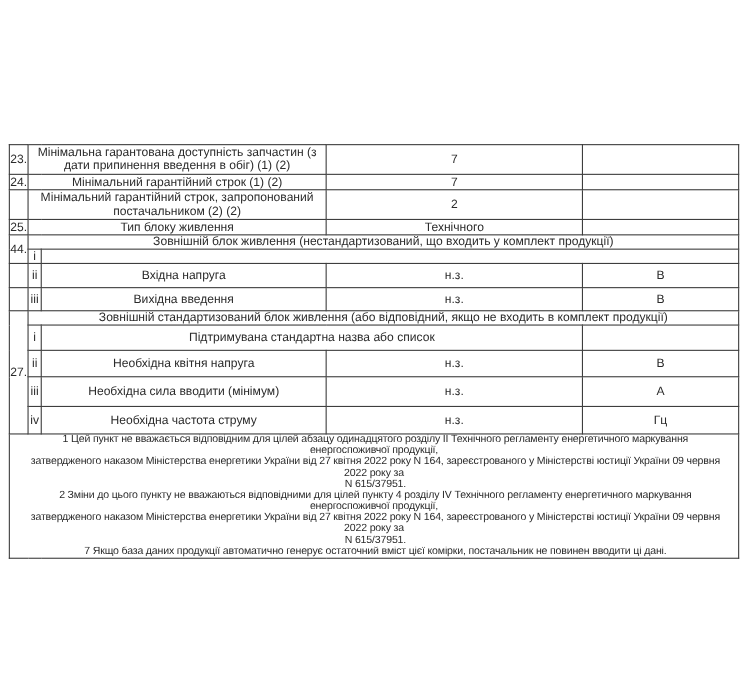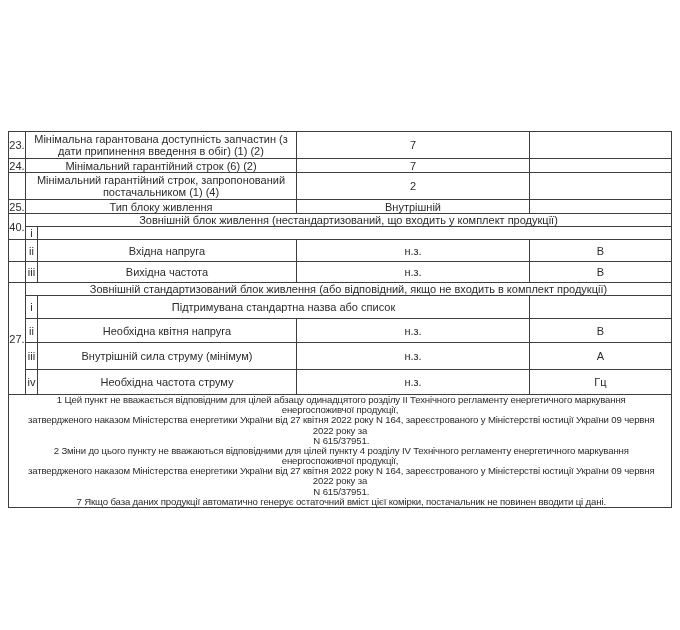--- a/index.html
+++ b/index.html
@@ -83,58 +83,58 @@
     <tbody>
         <tr class="r23">
       <td class="num">23.</td>
       <td colspan="2">Мінімальна гарантована доступність запчастин (з дати припинення введення в обіг) (1) (2)</td>
       <td>7</td>
       <td class="unit"></td>
     </tr>
 
     <tr class="r24">
       <td class="num">24.</td>
-      <td colspan="2">Мінімальний гарантійний строк (6) (2)</td>
+      <td colspan="2">Мінімальний гарантійний строк (1) (2)</td>
       <td>7</td>
       <td class="unit"></td>
     </tr>
 
     <tr class="r24b">
       <td class="num"></td>
-      <td colspan="2">Мінімальний гарантійний строк, запропонований постачальником (1) (4)</td>
+      <td colspan="2">Мінімальний гарантійний строк, запропонований постачальником (2) (2)</td>
       <td>2</td>
       <td class="unit"></td>
     </tr>
 
     <tr class="r25">
       <td class="num">25.</td>
       <td colspan="2">Тип блоку живлення</td>
-      <td>Внутрішній</td>
+      <td>Технічного</td>
       <td class="unit"></td>
     </tr>
 
     <tr class="h26">
-      <td class="num" rowspan="2">40.</td>
+      <td class="num" rowspan="2">44.</td>
       <td class="sechead" colspan="4">Зовнішній блок живлення (нестандартизований, що входить у комплект продукції)</td>
     </tr>
     <tr class="r26i">
       <td class="sub">i</td>
       <td colspan="3"></td>
     </tr>
     <tr class="r26ii">
       <td class="num"></td>
       <td class="sub">ii</td>
       <td>Вхідна напруга</td>
       <td>н.з.</td>
       <td class="unit">В</td>
     </tr>
     <tr class="r26iii">
       <td class="num"></td>
       <td class="sub">iii</td>
-      <td>Вихідна частота</td>
+      <td>Вихідна введення</td>
       <td>н.з.</td>
       <td class="unit">В</td>
     </tr>
 
     <tr class="h27">
       <td class="num" rowspan="5">27.</td>
       <td class="sechead" colspan="4">Зовнішній стандартизований блок живлення (або відповідний, якщо не входить в комплект продукції)</td>
     </tr>
     <tr class="r27i">
       <td class="sub">i</td>
@@ -142,21 +142,21 @@
       <td class="unit"></td>
     </tr>
     <tr class="r27ii">
       <td class="sub">ii</td>
       <td>Необхідна квітня напруга</td>
       <td>н.з.</td>
       <td class="unit">В</td>
     </tr>
     <tr class="r27iii">
       <td class="sub">iii</td>
-      <td>Внутрішній сила струму (мінімум)</td>
+      <td>Необхідна сила вводити (мінімум)</td>
       <td>н.з.</td>
       <td class="unit">А</td>
     </tr>
     <tr class="r27iv">
       <td class="sub">iv</td>
       <td>Необхідна частота струму</td>
       <td>н.з.</td>
       <td class="unit">Гц</td>
     </tr>
 

